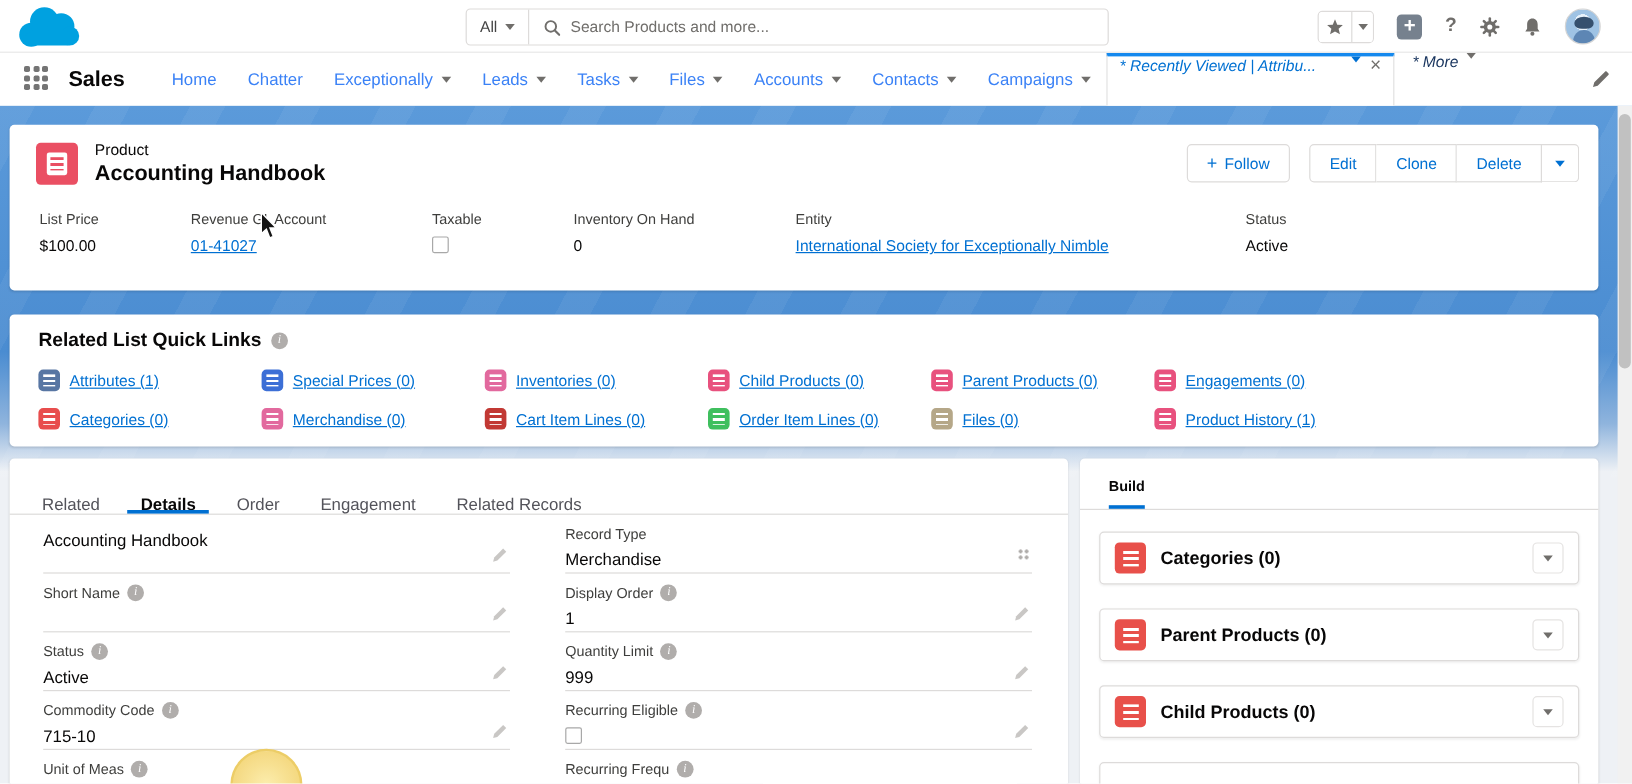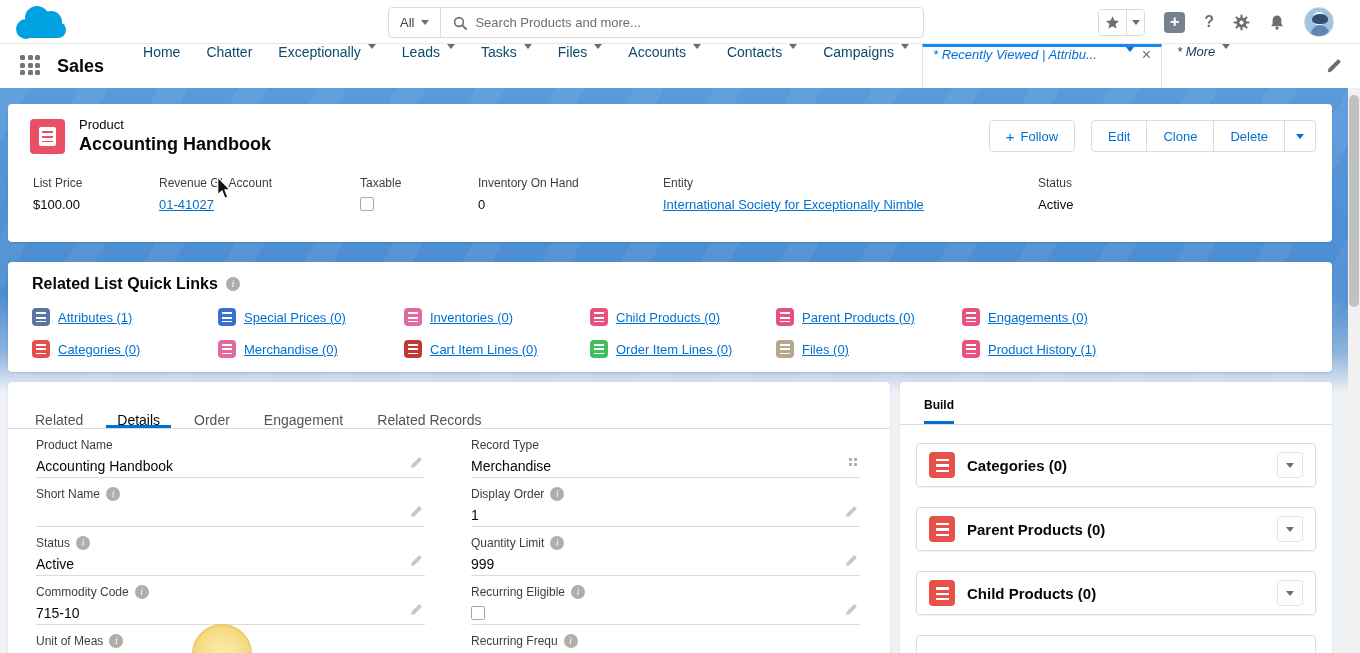--- a/index.html
+++ b/index.html
@@ -26,21 +26,21 @@
 .avatar::after{content:"";position:absolute;left:7px;top:6px;width:16px;height:10px;border-radius:50% 50% 40% 40%;background:#35506e}
 .avatar::before{content:"";position:absolute;left:6px;top:17px;width:18px;height:14px;border-radius:9px 9px 0 0;background:#5d86b4;z-index:1}
 .chev{display:inline-block;width:0;height:0;border-left:4px solid transparent;border-right:4px solid transparent;border-top:5px solid #706e6b}
 .chev.blue{border-top-color:#0070d2}
 
 
 .navbar{position:absolute;left:0;top:44px;width:1360px;height:44px;background:#fff;display:flex;align-items:stretch;z-index:35}
 .waffle{width:22px;height:22px;display:grid;grid-template-columns:repeat(3,5px);grid-template-rows:repeat(3,5px);gap:2.5px;align-self:center;margin-left:20px;cursor:pointer}
 .waffle i{background:#747474;border-radius:1.5px}
 .app-name{font-size:18px;font-weight:bold;color:#080707;align-self:center;margin:0 26px 0 15px;white-space:nowrap}
-.nav-item{display:flex;align-items:flex-start;gap:7px;padding:0 13px;font-size:14px;color:#0c4a6e;cursor:pointer;white-space:nowrap}
+.nav-item{display:flex;align-items:center;gap:7px;padding:0 13px;font-size:14px;color:#3b82f6;cursor:pointer;white-space:nowrap}
 .nav-tab-active{display:flex;align-items:flex-start;gap:8px;width:240px;border-left:1px solid #e2e2e2;border-right:1px solid #e2e2e2;border-top:3px solid #1589ee;padding:0 10px;cursor:pointer;background:#fff}
 .nav-tab-active .tab-label{font-size:13px;font-style:italic;color:#0070d2;flex:1;overflow:hidden;white-space:nowrap;text-overflow:ellipsis}
 .tab-close{color:#706e6b;font-size:16px;line-height:16px;cursor:pointer}
 .nav-more{display:flex;gap:7px;padding:0 15px;font-size:13px;font-style:italic;color:#16325c;cursor:pointer;white-space:nowrap}
 .nav-edit{display:flex;align-items:center;margin-left:auto;padding:0 18px;cursor:pointer}
 
 
 .stage{position:absolute;left:0;top:88px;width:1360px;height:565px;background:#eef1f5;z-index:1}
 .blue-band{position:absolute;left:0;top:0;width:100%;height:310px;
   background:
@@ -84,21 +84,21 @@
 .ql-grid{margin-top:15px;display:grid;grid-template-columns:repeat(6,186px);row-gap:14px}
 .ql-item{display:flex;align-items:center;gap:8px;cursor:pointer}
 .ql-icon{width:18px;height:18px;border-radius:4px;display:flex;align-items:center;justify-content:center;flex:0 0 auto}
 .ql-glyph{width:10px;height:10px;background:repeating-linear-gradient(180deg,#fff 0 2px,transparent 2px 4.5px)}
 .ql-label{font-size:13px;color:#0070d2;text-decoration:underline;white-space:nowrap}
 
 
 .det-card{left:8px;top:382px;width:882px;height:310px}
 .tabs{display:flex;align-items:stretch;height:47px;border-bottom:1px solid #dddbda;padding-left:10px}
 .tab{display:flex;align-items:flex-end;padding:0 17px;font-size:14px;color:#53535a;cursor:pointer;position:relative;white-space:nowrap}
-.tab.active{color:#080707;font-weight:normal}
+.tab.active{color:#080707;font-weight:bold}
 .tab.active::after{content:"";position:absolute;left:6px;right:6px;bottom:0;height:3px;background:#0070d2}
 .form{display:grid;grid-template-columns:1fr 1fr;column-gap:46px;padding:0 30px 0 28px}
 .frow{position:relative;height:49px;border-bottom:1px solid #dddbda;padding-top:8px}
 .frow.nob{border-bottom:none}
 .flabel{font-size:12px;color:#3e3e3c;display:flex;align-items:center;gap:6px;height:16px;white-space:nowrap}
 .fvalue{font-size:14px;color:#080707;margin-top:5px;white-space:nowrap}
 .pencil{position:absolute;right:2px;bottom:8px;cursor:pointer;display:flex}
 .rtype-icon{position:absolute;right:2px;bottom:10px;width:10px;height:10px;cursor:pointer;
   background:radial-gradient(circle,#b0adab 1.4px,transparent 1.5px) 0 0/5px 5px}
 
@@ -413,23 +413,20 @@
         <span>Engagement</span>
       </div>
     <div class="tab">
         <span>Related Records</span>
       </div>
   </div>
 
   <div class="form">
 
     <div class="frow">
-      <div class="flabel">
-          <span>Product Name</span>
-        </div>
       <div class="fvalue">Accounting Handbook</div>
       <span class="pencil">
           <svg width="13" height="13" viewBox="0 0 14 14">
             <path d="M1 13 L2 9.2 L10 1.2 L12.8 4 L4.8 12 Z" fill="#c9c7c5"></path>
           </svg>
         </span>
     </div>
     <div class="frow">
       <div class="flabel">
           <span>Record Type</span>

